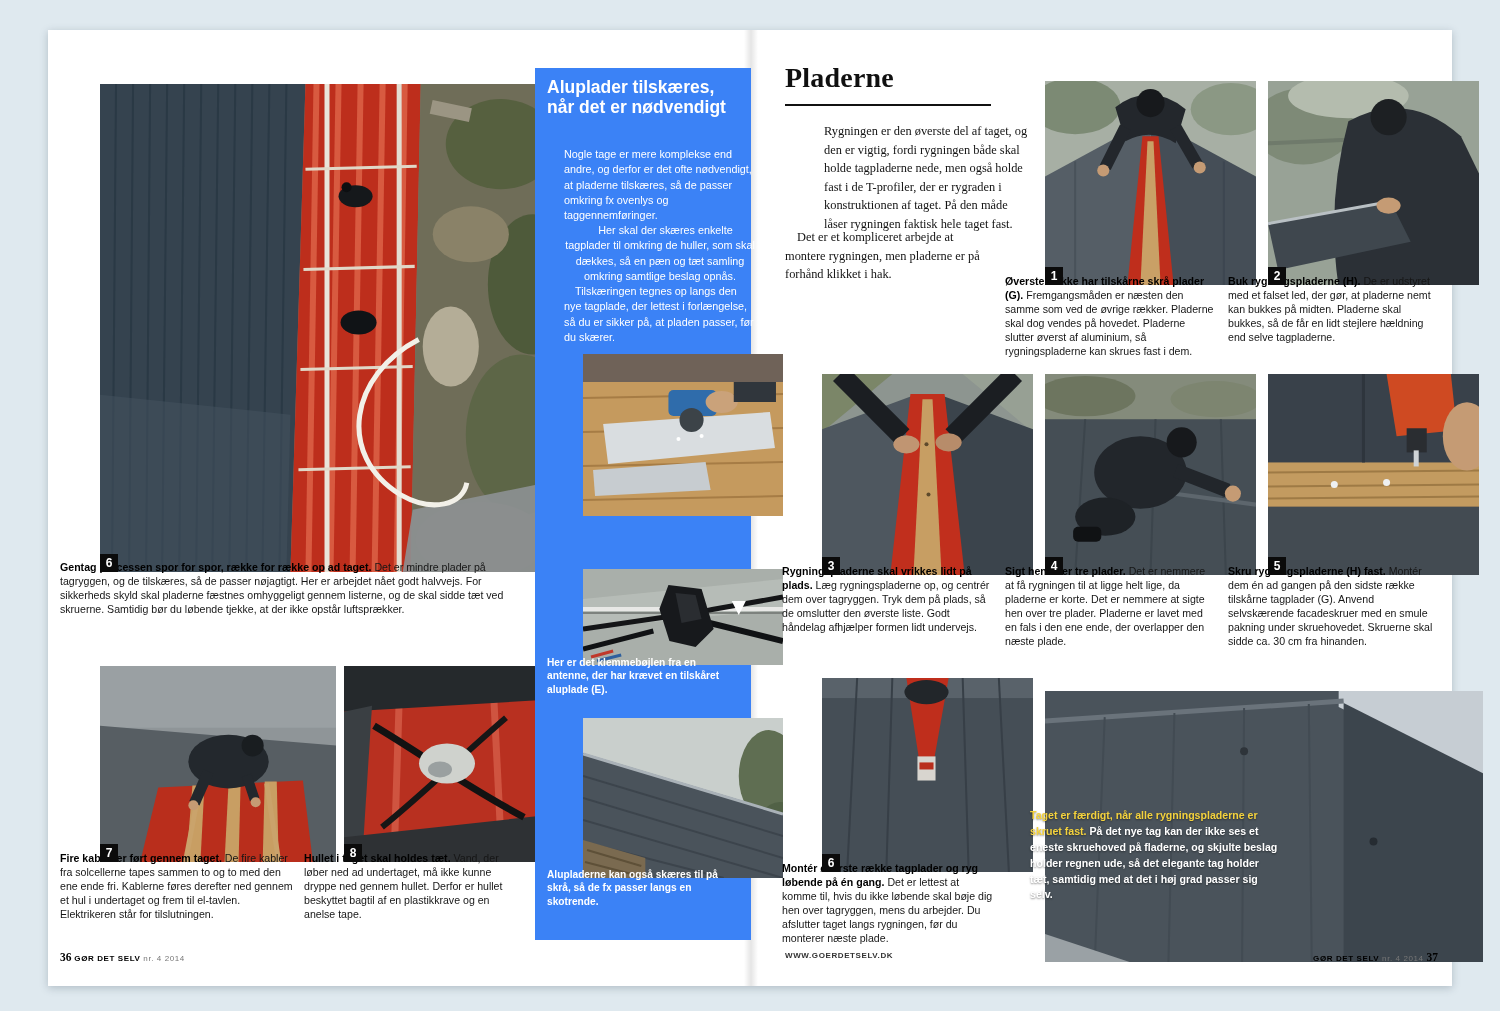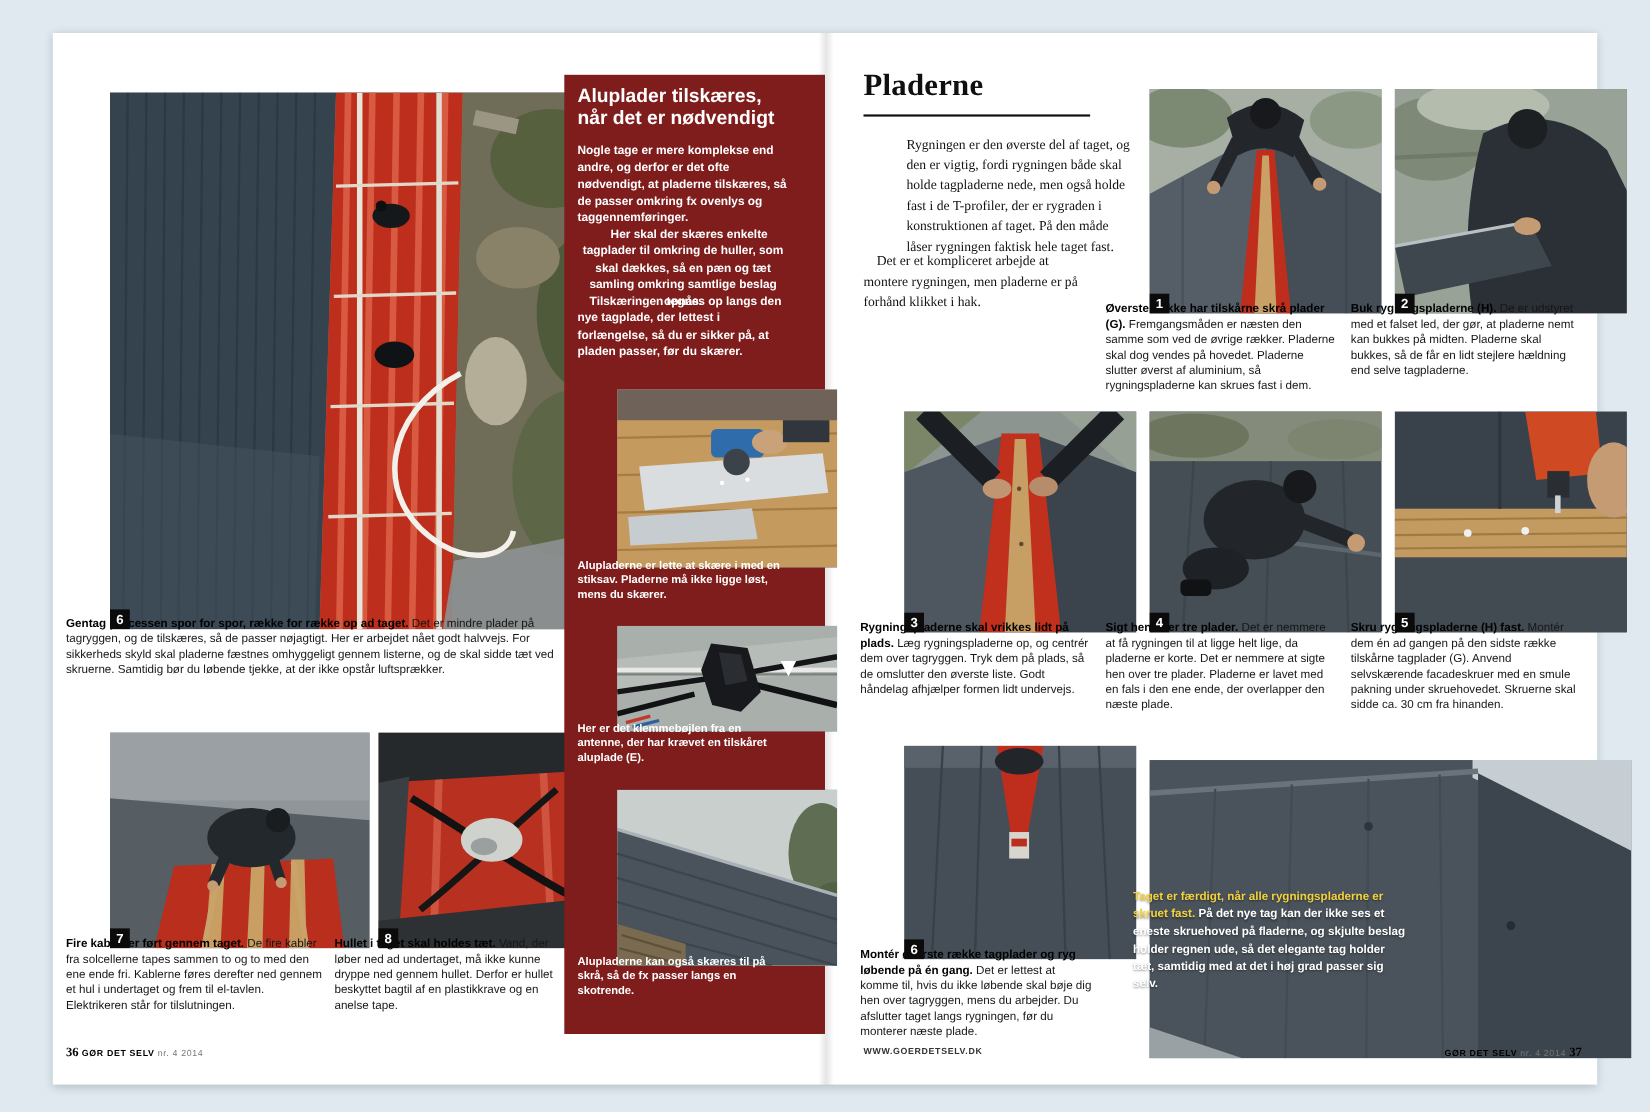--- a/index.html
+++ b/index.html
@@ -5,23 +5,23 @@
   html,body{margin:0;padding:0;background:#cfdde6;}
   .spread{position:relative;width:1500px;height:1011px;background:#dfe9ef;font-family:"Liberation Sans",sans-serif;overflow:hidden;}
   .paper{position:absolute;left:48px;top:30px;width:1404px;height:956px;background:#ffffff;box-shadow:0 2px 8px rgba(40,60,75,.25);}
   .gutter{position:absolute;left:744px;top:30px;width:14px;height:956px;background:linear-gradient(90deg,rgba(0,0,0,0),rgba(0,0,0,.10),rgba(0,0,0,0));}
   .ph{position:absolute;overflow:hidden;background:#7c8287;}
   .ph svg{display:block;width:100%;height:100%;}
   .badge{position:absolute;left:0;bottom:0;width:18px;height:18px;background:#0b0b0b;color:#fff;
          font:bold 12px/18px "Liberation Sans",sans-serif;text-align:center;z-index:3;}
   .cap{position:absolute;margin:0;font-size:10.6px;line-height:1.33;color:#161616;}
   .cap b{font-weight:bold;color:#000;}
-  .sidebar{position:absolute;left:513px;top:68px;width:216px;height:872px;background:#7f1d1d;color:#fff;padding-left:21px;}
+  .sidebar{position:absolute;left:535px;top:68px;width:216px;height:872px;background:#3b82f6;color:#fff;}
   .sb-title{position:absolute;left:12px;top:10px;width:192px;margin:0;font-size:17.5px;line-height:1.12;font-weight:bold;color:#fff;}
-  .sb-p{position:absolute;left:12px;width:192px;margin:0;font-size:10.8px;line-height:1.42;font-weight:bold;color:#fff;}
+  .sb-p{position:absolute;left:12px;width:192px;margin:17px;font-size:10.8px;line-height:1.42;font-weight:normal;color:#fff;}
   .sb-ind{text-indent:11px;}
   .sb-cap{position:absolute;left:12px;width:192px;margin:0;font-size:10.2px;line-height:1.3;font-weight:bold;color:#fff;}
   .sb-ph{position:absolute;left:8px;width:200px;overflow:hidden;background:#888;}
   .sb-ph svg{display:block;width:100%;height:100%;}
   .headline{position:absolute;left:785px;top:62px;margin:0;width:206px;font-family:"Liberation Serif",serif;
             font-size:28px;font-weight:bold;color:#101010;letter-spacing:.2px;border-bottom:2px solid #111;padding-bottom:10px;}
   .intro{position:absolute;left:785px;width:206px;margin:0;font-family:"Liberation Serif",serif;font-size:12.4px;line-height:1.5;color:#121212;}
   .ind{text-indent:12px;}
   .big-cap{position:absolute;margin:0;width:248px;font-size:10.6px;line-height:1.5;font-weight:bold;color:#fff;
            text-shadow:0 1px 2px rgba(0,0,0,.45);z-index:4;}
@@ -172,21 +172,20 @@
         <polygon points="20,70 186,58 191,94 25,110" fill="#d9dde0"></polygon>
         <polygon points="10,116 122,108 127,136 12,142" fill="#c7ccd0"></polygon>
         <rect x="85" y="36" width="48" height="26" rx="5" fill="#2f6cab"></rect>
         <circle cx="108" cy="66" r="12" fill="#3c4348"></circle>
         <ellipse cx="138" cy="48" rx="16" ry="11" fill="#caa27a"></ellipse>
         <rect x="150" y="28" width="42" height="20" fill="#30363c"></rect>
         <circle cx="95" cy="85" r="2" fill="#fff"></circle>
           <circle cx="118" cy="82" r="2" fill="#fff"></circle>
       </svg>
     </figure>
-    <p class="sb-cap" style="top:440px;">Alupladerne er lette at skære i med en stiksav. Pladerne må ikke ligge løst, mens du skærer.</p>
 
     <figure class="sb-ph" style="top:485px;height:96px;">
       <svg viewBox="0 0 199 96" preserveAspectRatio="none">
         <rect width="199" height="96" fill="#a9afaa"></rect>
         <polygon points="0,30 199,10 199,40 0,60" fill="#bcc2bc" opacity=".7"></polygon>
         <rect x="0" y="38" width="199" height="4" fill="#e8e8e6"></rect>
         <line x1="0" y1="44" x2="199" y2="44" stroke="#7d827e" stroke-width="2"></line>
         <path d="M0,60 L82,48" stroke="#141517" stroke-width="5"></path>
         <path d="M120,42 L199,28" stroke="#141517" stroke-width="5"></path>
         <path d="M118,52 L199,72" stroke="#101214" stroke-width="6"></path>

